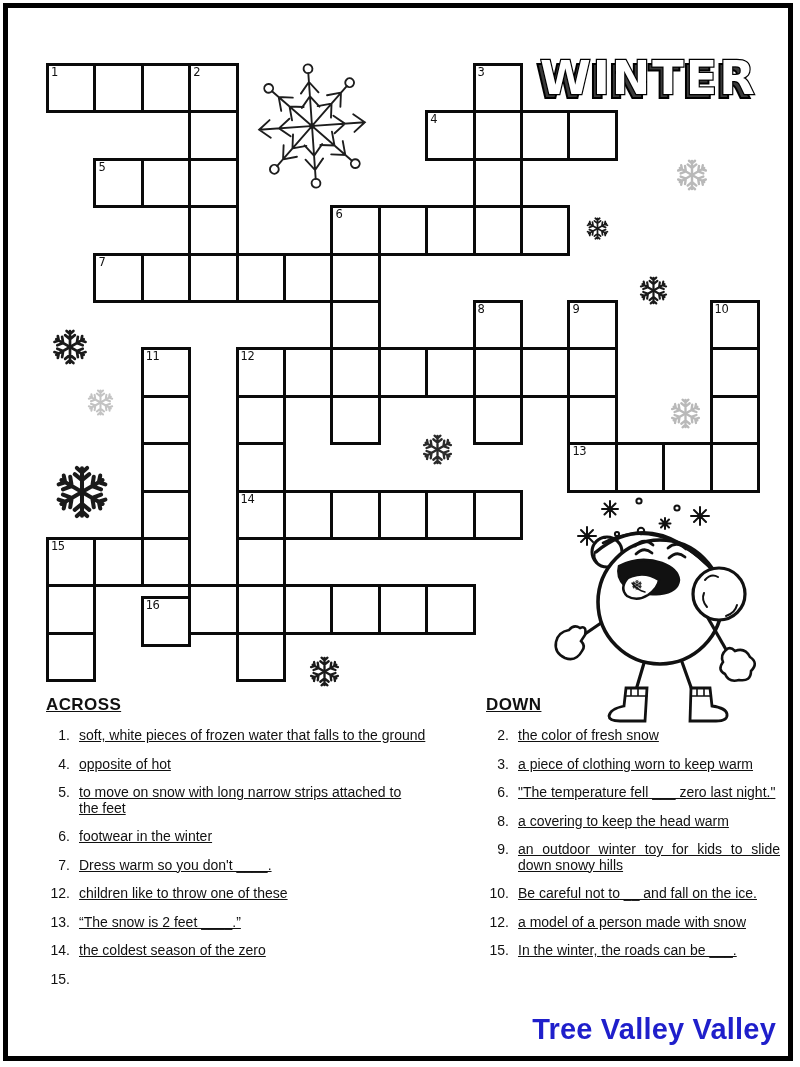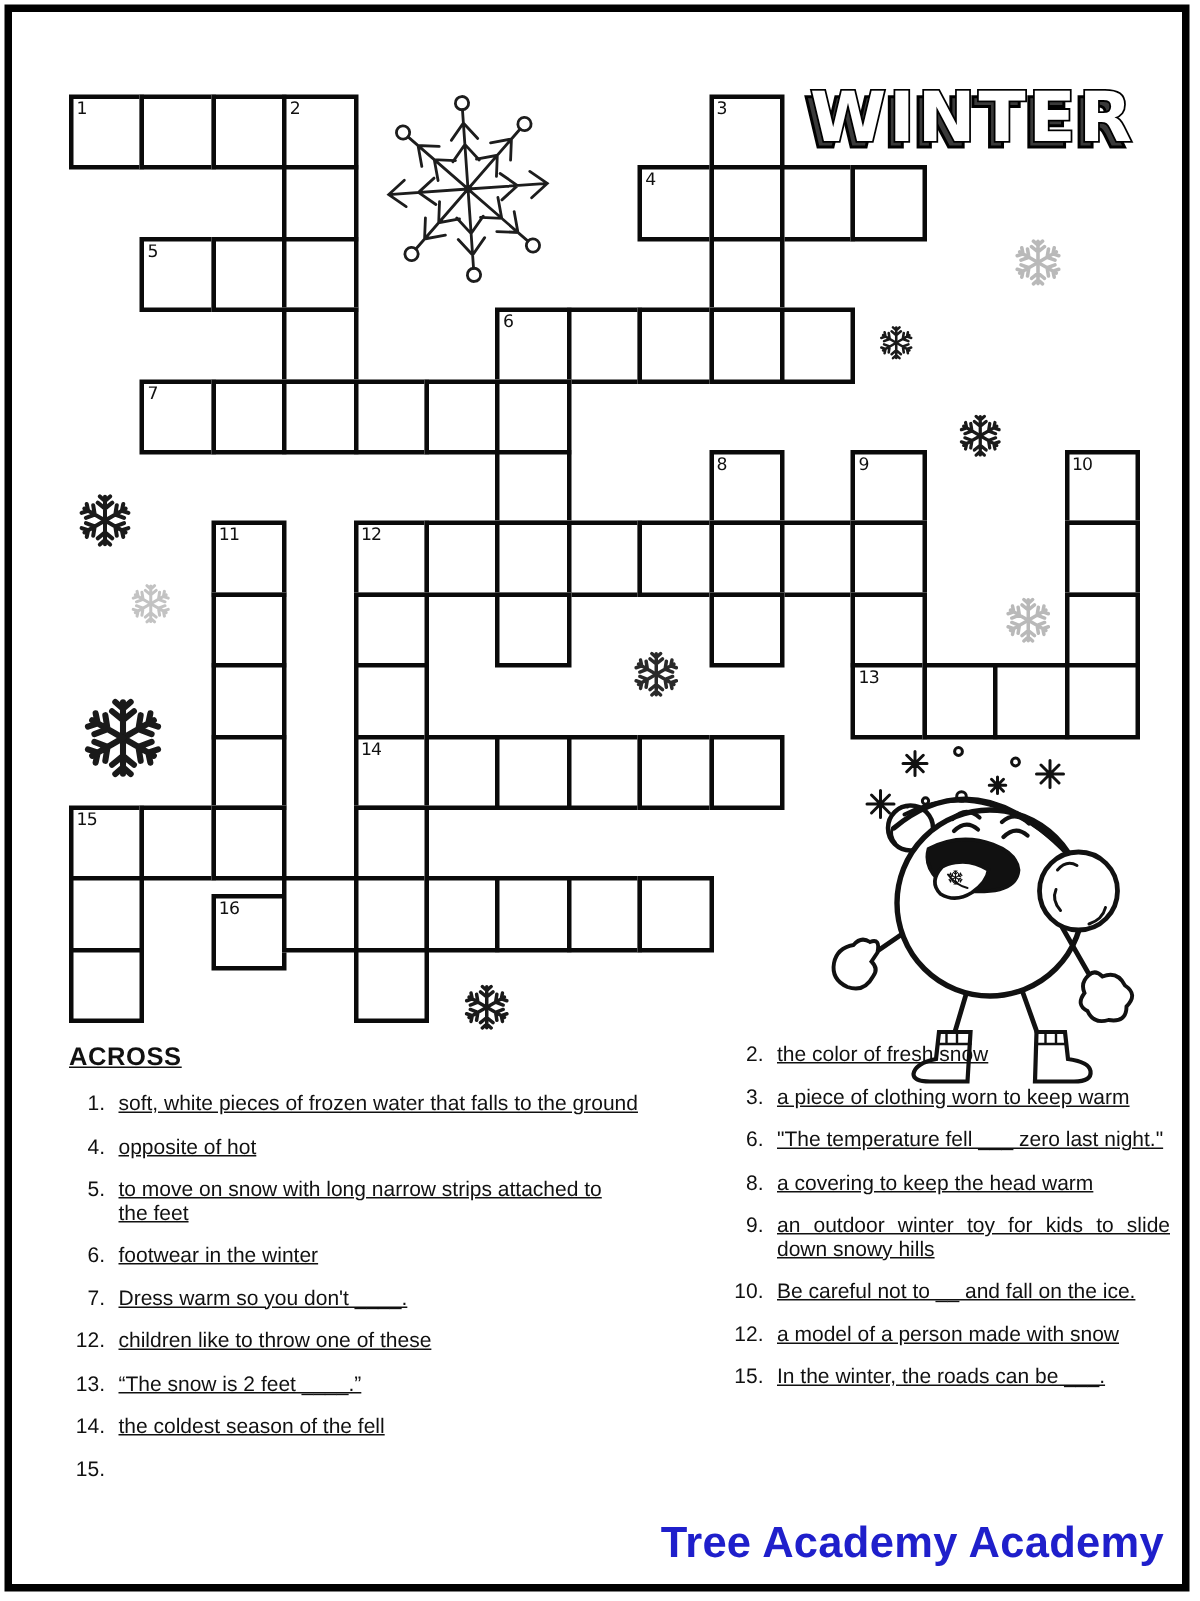--- a/index.html
+++ b/index.html
@@ -319,29 +319,30 @@
       <div class="clue">
         <span class="num">12.</span>
         <span class="txt">children like to throw one of these</span>
       </div>
       <div class="clue">
         <span class="num">13.</span>
         <span class="txt">“The snow is 2 feet ____.”</span>
       </div>
       <div class="clue">
         <span class="num">14.</span>
-        <span class="txt">the coldest season of the fell</span>
+        <span class="txt">the coldest season of the zero</span>
       </div>
       <div class="clue">
         <span class="num">15.</span>
       </div>
     </div>
 </div>
 
 <div id="down-col" class="clue-col">
+  <div class="clue-header">DOWN</div>
   <div id="down-list">
       <div class="clue">
         <span class="num">2.</span>
         <span class="txt">the color of fresh snow</span>
       </div>
       <div class="clue">
         <span class="num">3.</span>
         <span class="txt">a piece of clothing worn to keep warm</span>
       </div>
       <div class="clue">
@@ -364,13 +365,13 @@
         <span class="num">12.</span>
         <span class="txt">a model of a person made with snow</span>
       </div>
       <div class="clue">
         <span class="num">15.</span>
         <span class="txt">In the winter, the roads can be ___.</span>
       </div>
     </div>
 </div>
 
-<div class="brand" style="color: rgb(31, 31, 203);">Tree Academy Academy</div>
+<div class="brand" style="color: rgb(31, 31, 203);">Tree Valley Valley</div>
 
 </body></html>

